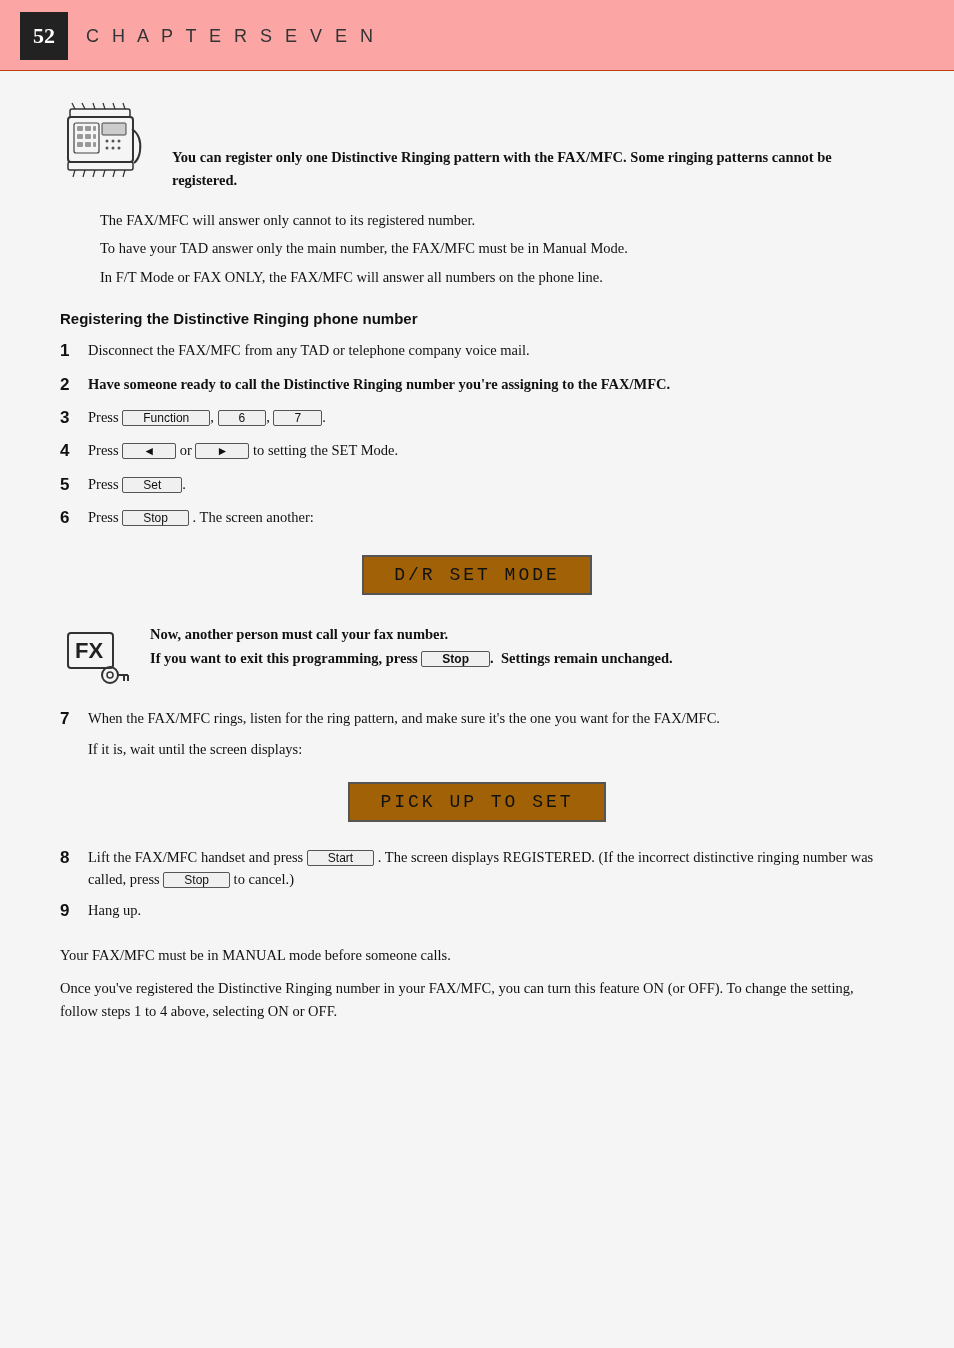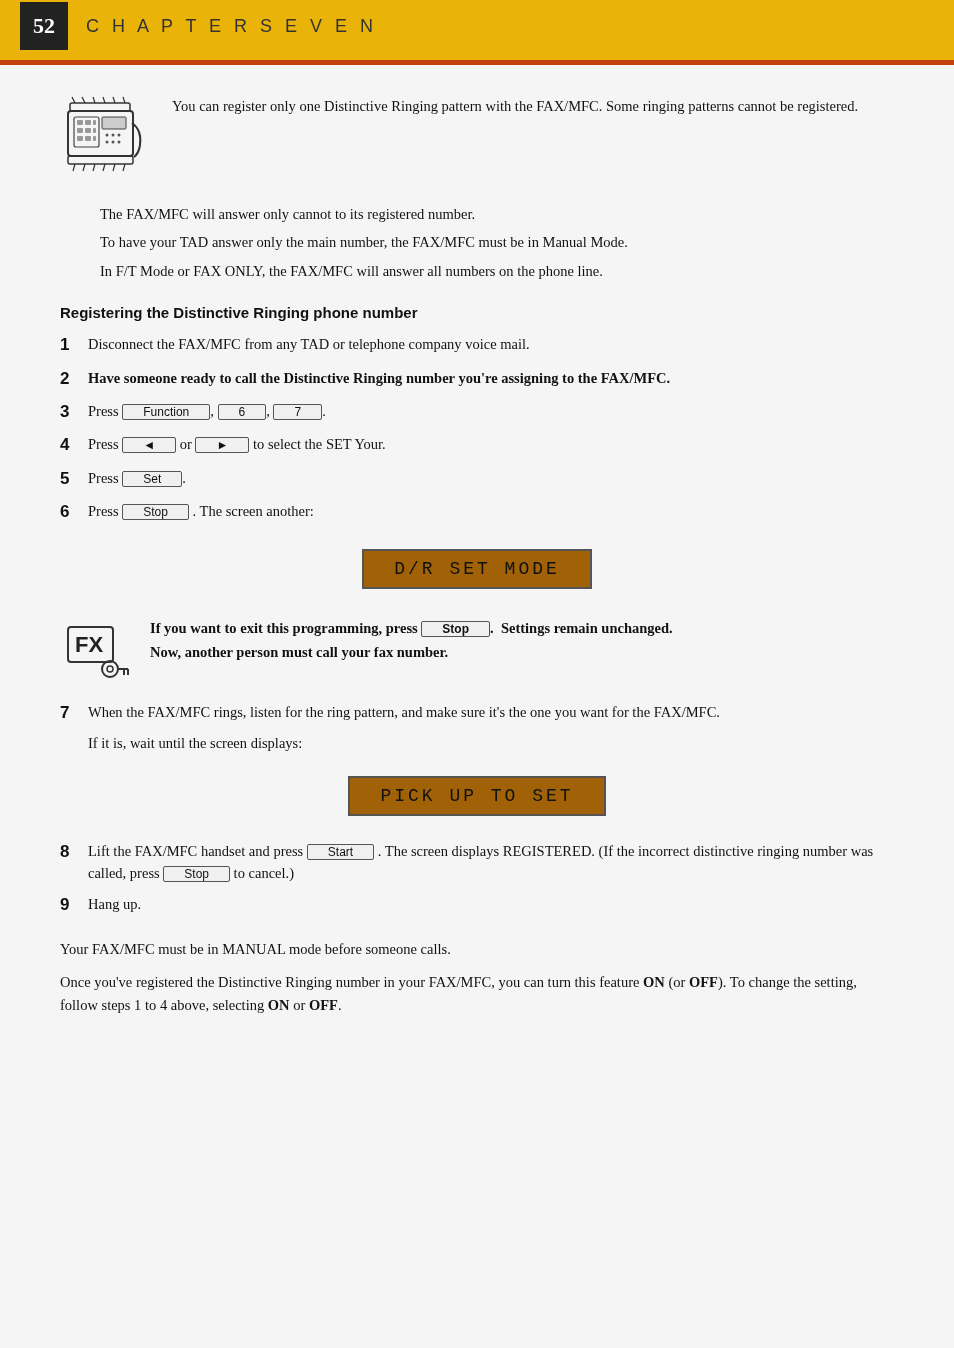--- a/index.html
+++ b/index.html
@@ -13,23 +13,23 @@
     }
     .page {
       background: #f5f5f5;
       width: 954px;
       min-height: 1348px;
       position: relative;
     }
     .header {
       display: flex;
       align-items: center;
-      background: #eab308;
-      padding: 2px 0 10px 20px;
-      border-bottom: 5px solid #c2410c;
+      background: #fca5a5;
+      padding: 12px 0 10px 20px;
+      border-bottom: 1px solid #c2410c;
     }
     .page-number-box {
       background: #222;
       color: #fff;
       font-size: 22px;
       font-weight: bold;
       width: 48px;
       height: 48px;
       display: flex;
       align-items: center;
@@ -41,22 +41,23 @@
       font-size: 18px;
       letter-spacing: 4px;
       color: #333;
       font-weight: normal;
     }
     .content {
       padding: 30px 60px 40px 60px;
     }
     .top-section {
       display: flex;
-      align-items: flex-start;
+      align-items: flex-end;
       margin-bottom: 18px;
+      font-weight: bold;
     }
     .fax-icon {
       width: 90px;
       height: 90px;
       margin-right: 22px;
       flex-shrink: 0;
     }
     .intro-text {
       font-size: 14.5px;
       line-height: 1.55;
@@ -134,21 +135,21 @@
       line-height: 1.6;
     }
     .callout-text b {
       font-weight: bold;
     }
     .normal-para {
       font-size: 14.5px;
       line-height: 1.6;
       margin-bottom: 10px;
     }
-    b { font-weight: bold; }
+    b { font-weight: normal; }
   </style>
 </head>
 <body>
 
 <div class="page">
 
   <div class="header">
     <div class="page-number-box">52</div>
     <span class="chapter-title">C H A P T E R   S E V E N</span>
   </div>
@@ -233,21 +234,21 @@
       </span>
     </div>
 
     <div class="step">
       <span class="step-num">4</span>
       <span class="step-content">
         <span>Press </span>
         <kbd>◄</kbd>
         <span> or </span>
         <kbd>►</kbd>
-        <span> to select the SET Your.</span>
+        <span> to setting the SET Mode.</span>
       </span>
     </div>
 
     <div class="step">
       <span class="step-num">5</span>
       <span class="step-content">
         <span>Press </span>
         <kbd>Set</kbd>.
       </span>
     </div>
@@ -271,28 +272,28 @@
         <rect x="8" y="10" width="45" height="35" rx="3" fill="none" stroke="#333" stroke-width="2"></rect>
         <text x="15" y="35" font-family="Arial" font-size="22" font-weight="bold" fill="#222">FX</text>
 
         <circle cx="50" cy="52" r="8" fill="none" stroke="#333" stroke-width="2"></circle>
         <circle cx="50" cy="52" r="3" fill="none" stroke="#333" stroke-width="1.5"></circle>
         <line x1="58" y1="52" x2="68" y2="52" stroke="#333" stroke-width="2"></line>
         <line x1="64" y1="52" x2="64" y2="58" stroke="#333" stroke-width="2"></line>
         <line x1="68" y1="52" x2="68" y2="58" stroke="#333" stroke-width="2"></line>
       </svg>
       <div class="callout-text">
+        <p><b>Now, another person must call your fax number.</b></p>
         <p>
           <b>
             <span>If you want to exit this programming, press </span>
             <kbd>Stop</kbd>.&nbsp;
             <span>Settings remain unchanged.</span>
           </b>
         </p>
-        <p><b>Now, another person must call your fax number.</b></p>
       </div>
     </div>
 
     <div class="step">
       <span class="step-num">7</span>
       <span class="step-content">When the FAX/MFC rings, listen for the ring pattern, and make sure it's the one you want for the FAX/MFC.</span>
     </div>
 
     <div style="margin-left: 28px; font-size:14.5px; margin-bottom:4px;">If it is, wait until the screen displays:</div>
 

